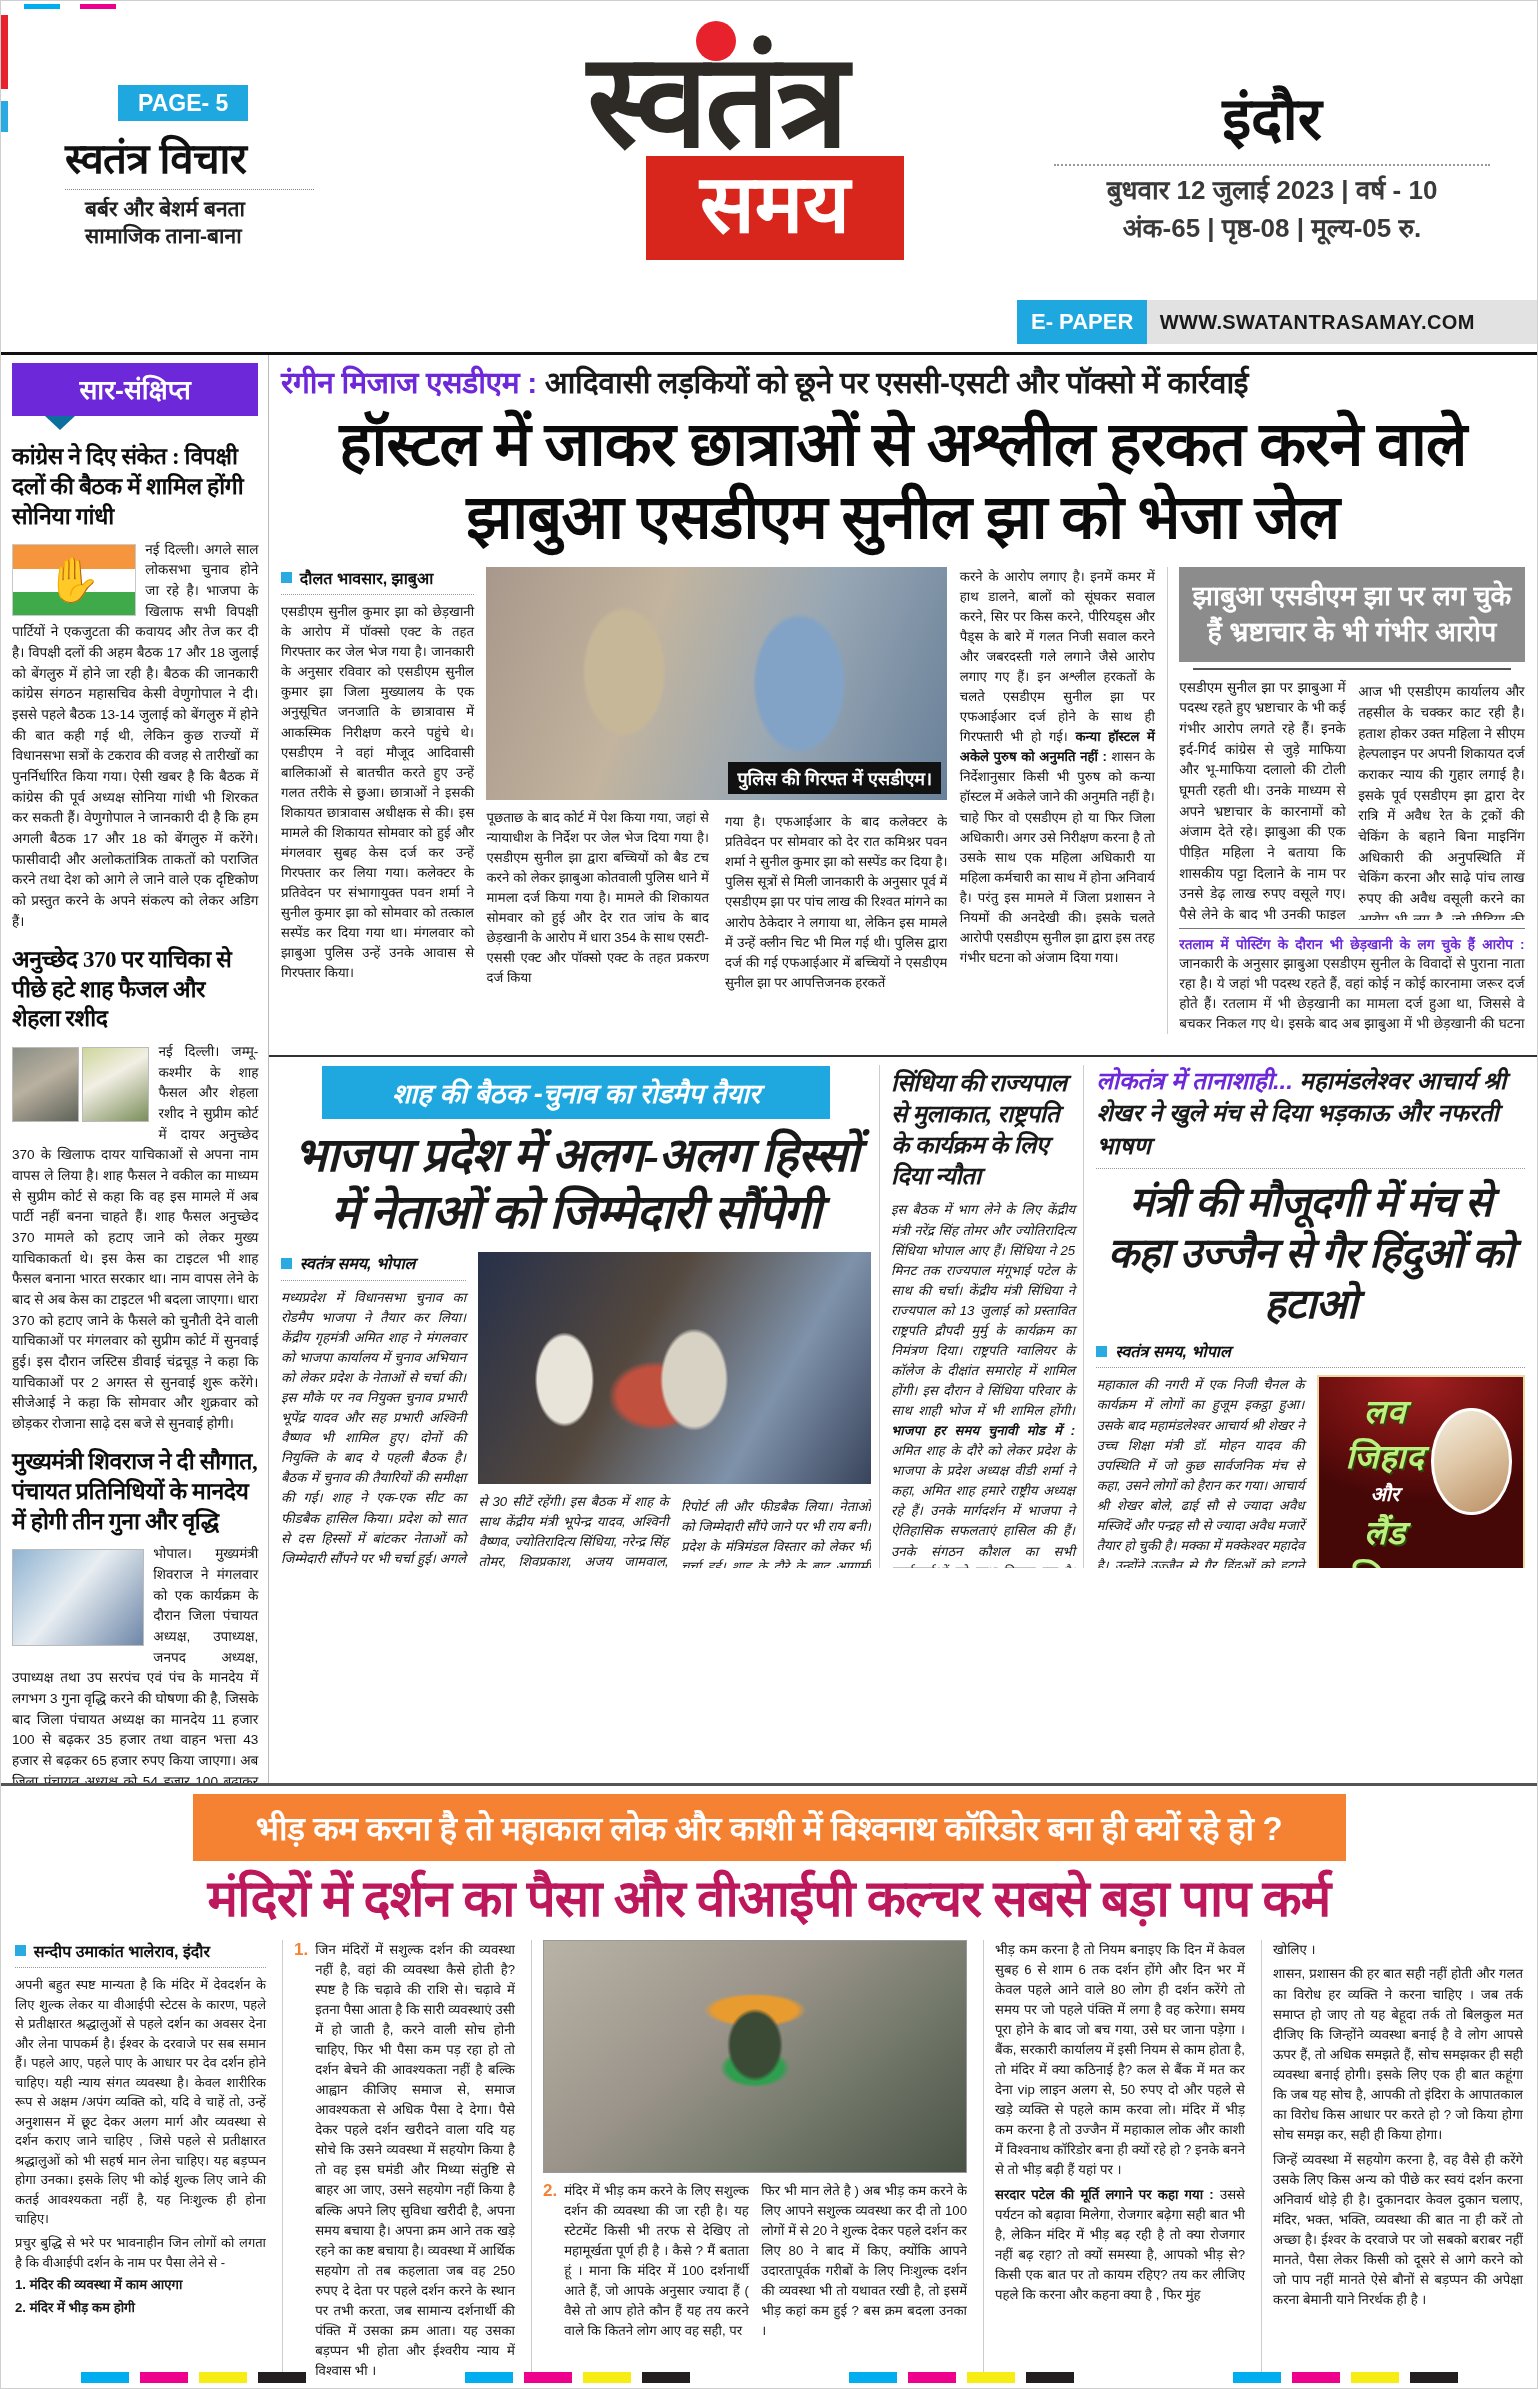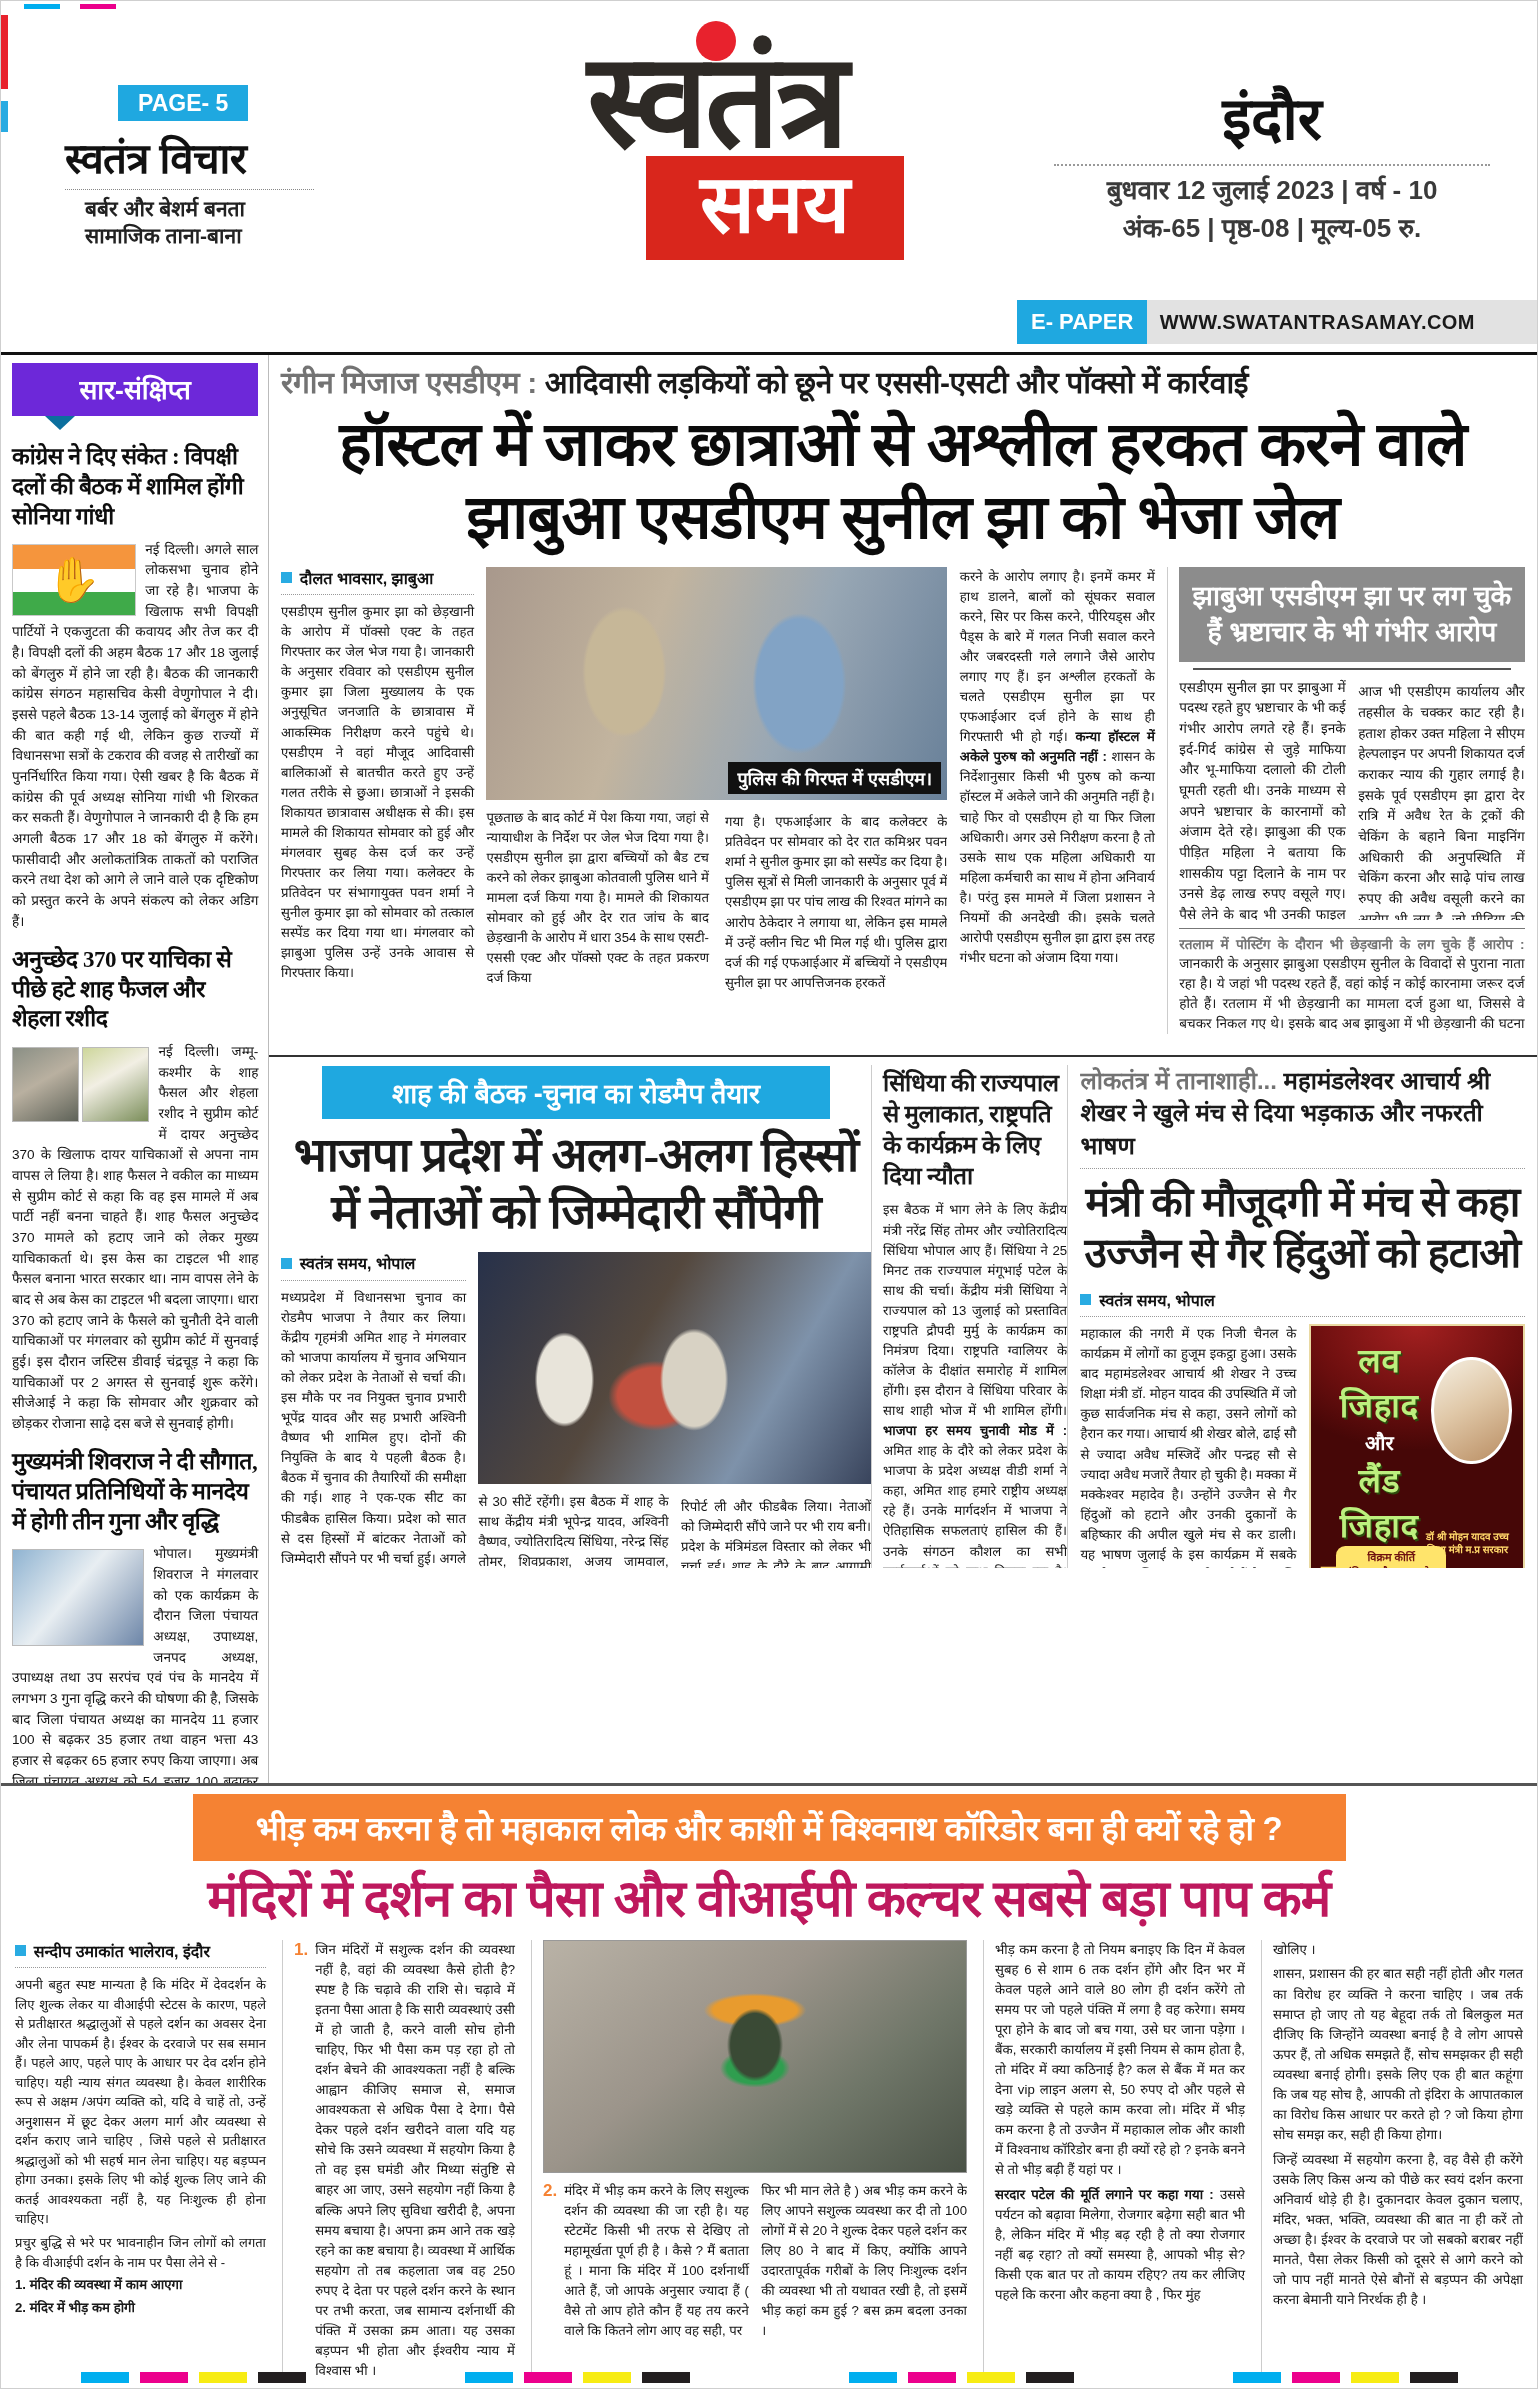--- a/index.html
+++ b/index.html
@@ -39,21 +39,21 @@
   
   .main-top { display:flex; height:1428px; overflow:hidden; }
   .sidebar { width:268px; padding:7.8px 9.3px 0 11px; overflow:hidden; border-right:0.8px solid #bbb; }
   .main-right { width:1270px; display:flex; flex-direction:column; }
 
   .byline { display:flex; align-items:center; font-weight:700; font-size:16px; color:#111; border-bottom:1.6px dotted #999; padding-bottom:5.4px; margin-bottom:7px; }
   .byline .sq { width:11px; height:11px; background:#29abe2; margin-right:7.8px; flex:0 0 auto; }
   p.body { font-size:13.2px; line-height:1.52; text-align:justify; color:#141414; }
   p.body + p.body { margin-top:4.7px; }
   .bold { font-weight:800; }
-  .red { color:#737373; }
+  .red { color:#6d28d9; }
 
   
   .sb-head { background:#6d28d9; color:#fff; text-align:center; font-size:26.5px; font-weight:800; padding:7.8px 0 9.3px; }
   .sb-arrow { width:0; height:0; border-left:15.6px solid transparent; border-right:15.6px solid transparent; border-top:14px solid #0c6f9e; margin-left:33px; }
   .sb-story { margin-top:12.4px; }
   .sb-story h3 { font-size:23px; font-weight:800; line-height:1.3; color:#0d0d0d; margin-bottom:7.8px; letter-spacing:-0.4px; }
   .sb-story p.body { font-size:13.6px; }
   .flag { float:left; width:124px; height:72px; margin:4.7px 9.3px 3.1px 0; border:0.8px solid #c9c9c9; position:relative; }
   .flag .st { position:absolute; left:0; width:100%; height:33.4%; }
   .flag .s1{top:0;background:#f5953d}.flag .s2{top:33.3%;background:#fff}.flag .s3{top:66.6%;background:#3faa49}
@@ -82,21 +82,21 @@
   .l-c4 { width:195px; flex:0 0 auto; }
   .l-box { flex:1; border-left:0.8px solid #ccc; padding-left:11px; display:flex; flex-direction:column; }
   .box-head { background:#8c8c8c; color:#fff; font-size:27px; font-weight:800; text-align:center; line-height:1.35; padding:11px 9.3px; margin-bottom:4.7px; }
   .box-rule { border-top:2.3px solid #555; width:92%; margin:1.6px auto 7.8px; }
   .box-cols { display:flex; gap:12.4px; height:289px; overflow:hidden; }
   .box-cols > p { flex:1; font-size:13.6px; }
   .footnote { border-top:1.6px solid #777; margin-top:7.8px; padding-top:6.2px; font-size:13.6px; line-height:1.45; text-align:justify; overflow:hidden; }
   .footnote .red { font-weight:800; }
 
   
-  .midband { height:513px; border-top:2.3px solid #333; padding:7.8px 12.4px 0; display:flex; gap:0; overflow:hidden; }
+  .midband { height:513px; border-top:2.3px solid #333; padding:7.8px 12.4px 0; display:flex; gap:8px; overflow:hidden;font-style:italic; }
   .shah-wrap { width:590px; flex:0 0 auto; }
   .shah-kicker { background:#1fa8e0; color:#fff; font-size:27px; font-weight:800; text-align:center; padding:7.8px 4.7px; width:86%; margin:1.6px auto 7.8px; }
   .shah-headline { font-size:47px; font-weight:900; text-align:center; line-height:1.22; letter-spacing:-0.8px; margin-bottom:11px; }
   .shah-body { display:flex; gap:12.4px; height:498px; overflow:hidden; }
   .shah-c1 { width:185px; flex:0 0 auto; }
   .shah-right { flex:1; }
   .photo-shah { height:232px; background:
       radial-gradient(54px 86px at 22% 55%, #e8e4da 0 50%, transparent 55%),
       radial-gradient(62px 93px at 55% 55%, #d8d2c4 0 50%, transparent 55%),
       radial-gradient(93px 70px at 45% 62%, #c2503f 0 40%, transparent 50%),

